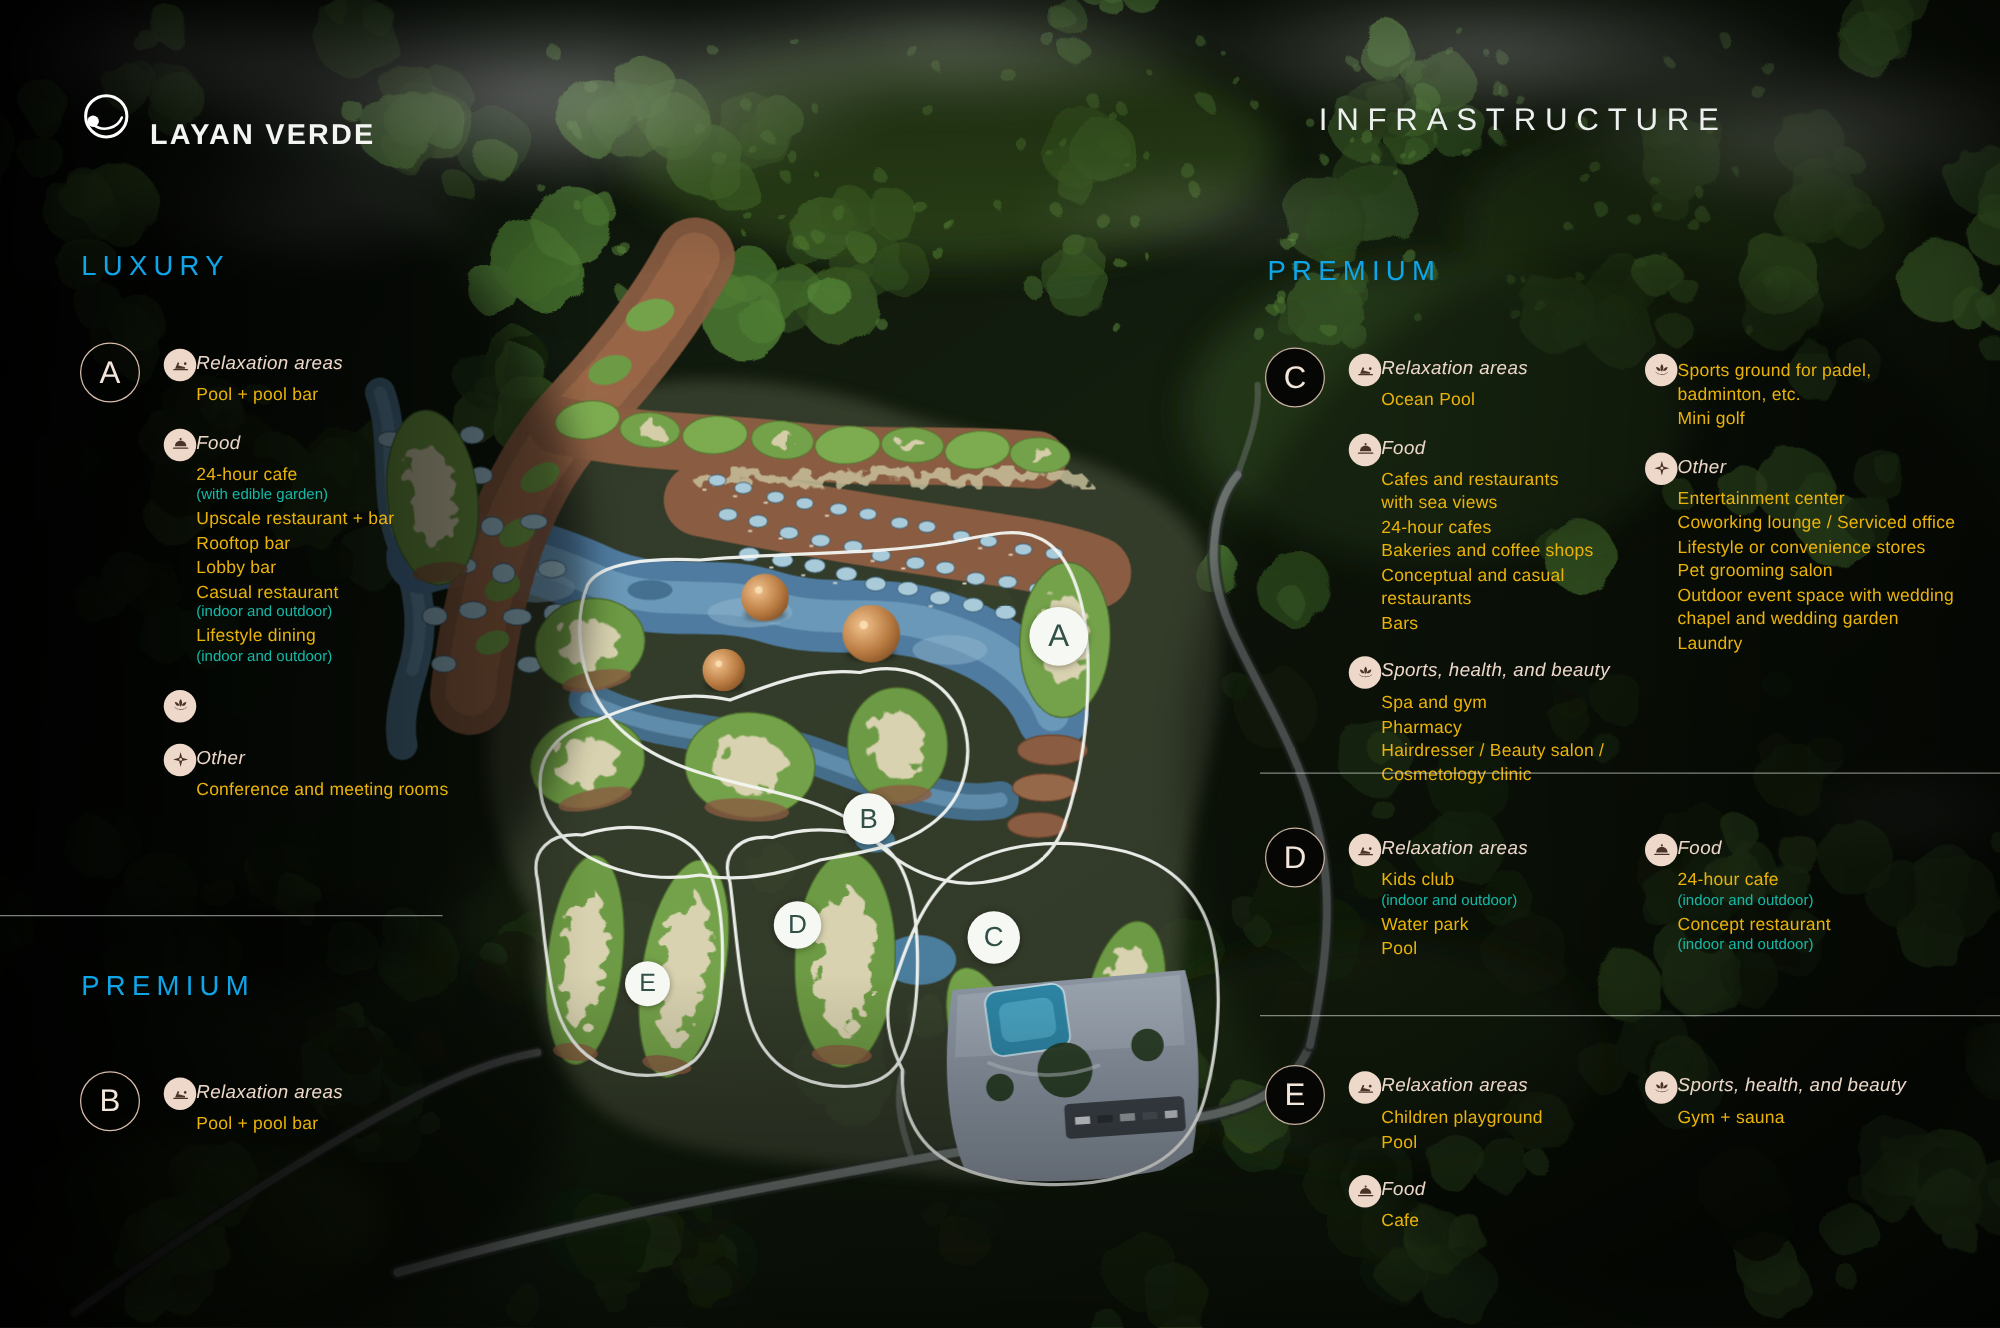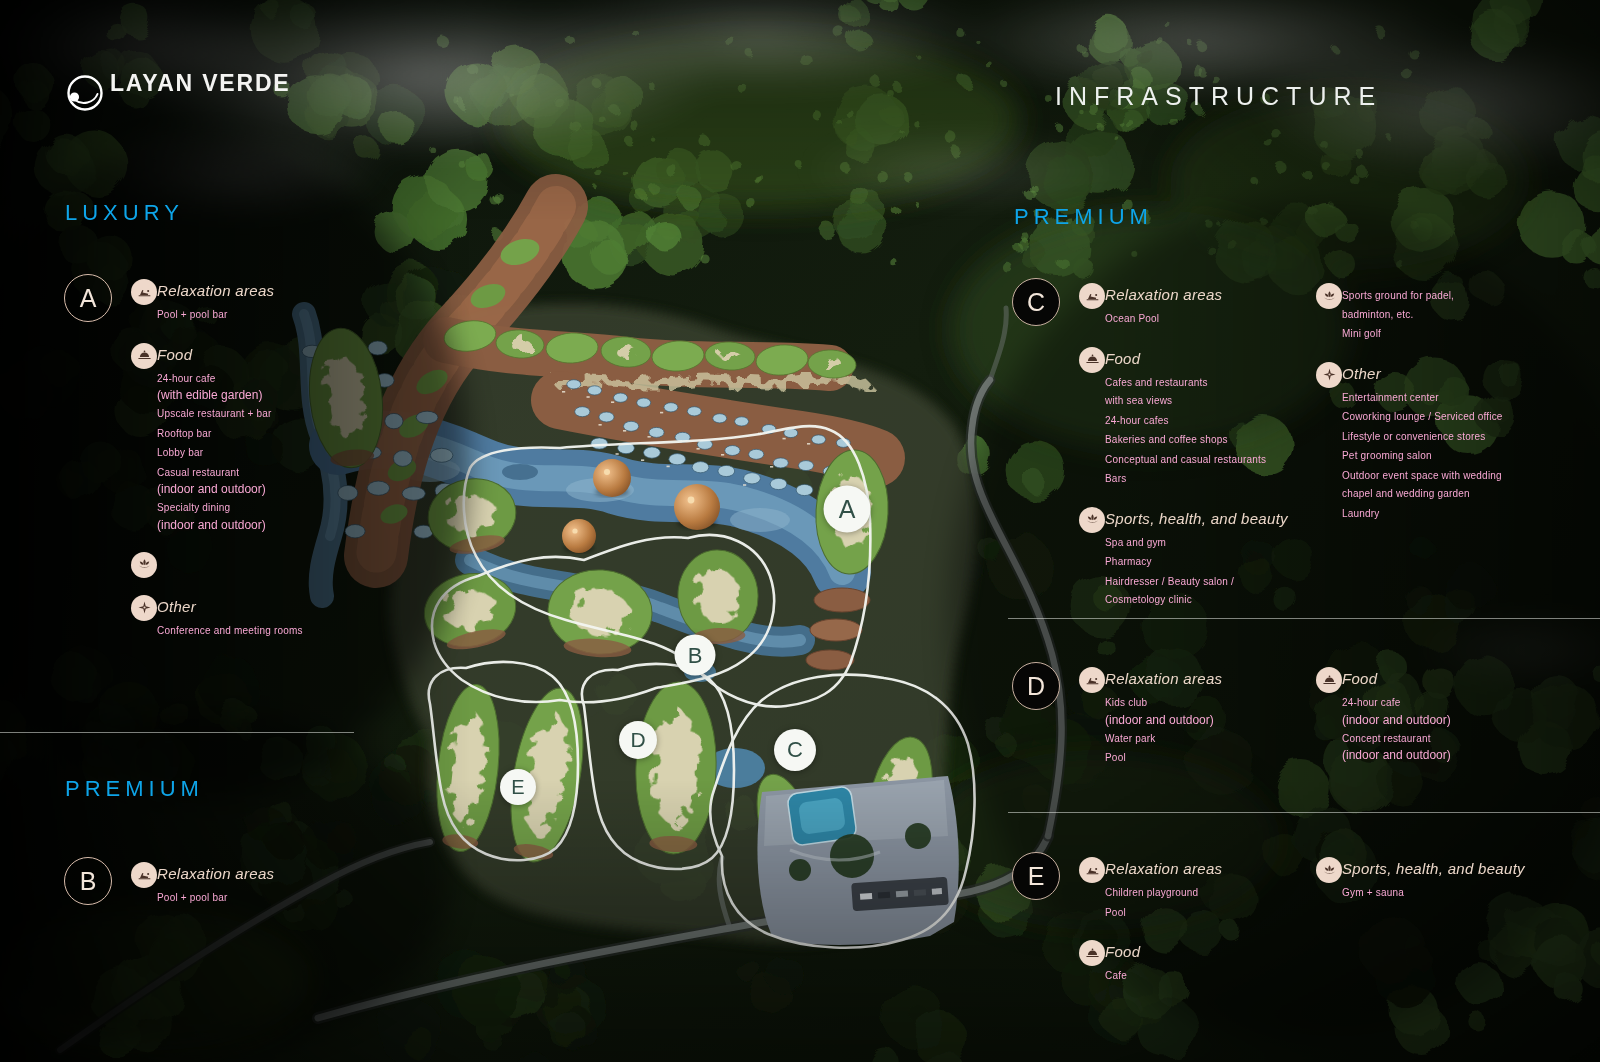--- a/index.html
+++ b/index.html
@@ -3,21 +3,21 @@
 <meta charset="utf-8">
 <style>
   html,body{margin:0;padding:0;background:#090d08;}
   body{width:1600px;height:1062px;overflow:hidden;position:relative;
        font-family:"Liberation Sans", sans-serif;-webkit-font-smoothing:antialiased;}
   #stage{position:absolute;inset:0;width:1600px;height:1062px;}
   #map-svg{position:absolute;left:0;top:0;}
 
   
   .abs{position:absolute;}
-  .logo{left:62px;top:70px;display:flex;align-items:flex-start;gap:2px;}
+  .logo{left:62px;top:70px;display:flex;align-items:flex-end;gap:12px;}
   .logo-text{color:#f4f4f2;font-size:23px;font-weight:600;letter-spacing:1.8px;}
   .page-title{left:1055px;top:82px;color:#edf0ee;font-size:25px;font-weight:500;letter-spacing:7px;}
   .tier-heading{color:#0ea5e9;font-size:22px;font-weight:400;letter-spacing:5px;}
   .h-luxury{left:65px;top:200px;}
   .h-premium-left{left:65px;top:776px;}
   .h-premium-right{left:1014px;top:204px;}
 
   .divider{height:1px;background:rgba(226,229,224,.55);}
   .div-left{left:0;top:732px;width:354px;}
   .div-right1{left:1008px;top:618px;width:592px;}
@@ -38,22 +38,22 @@
   .zcol{margin-left:19px;margin-top:9px;width:225px;}
   .zcol.col2{margin-left:12px;width:280px;}
   .z-a .zcol,.z-b .zcol{width:260px;}
 
   .group{display:flex;margin-bottom:21px;}
   .gicon{width:26px;height:26px;border-radius:50%;background:#eed8ca;flex:none;
     display:flex;align-items:center;justify-content:center;color:#4a3228;margin-top:-4px;}
   .gicon svg{width:15px;height:15px;display:block;}
   .gbody{min-width:0;}
   .glabel{font-style:italic;color:#ecd7c9;font-size:15px;line-height:16px;margin-bottom:7px;letter-spacing:.3px;}
-  .item{font-size:10px;line-height:18.5px;color:#f9a8d4;white-space:pre-line;margin-bottom:1px;letter-spacing:.2px;}
-  .note{font-size:12px;line-height:14px;color:#f9a8d4;margin:-1px 0 3px;}
+  .item{font-size:14px;line-height:18.5px;color:#eab308;white-space:pre-line;margin-bottom:1px;letter-spacing:.2px;}
+  .note{font-size:12px;line-height:14px;color:#14b8a6;margin:-1px 0 3px;}
 
   
   .map-badge{position:absolute;border-radius:50%;background:#f6f8f4;color:#315047;
     display:flex;align-items:center;justify-content:center;font-weight:400;
     box-shadow:0 1px 6px rgba(0,0,0,.35);transform:translate(-50%,-50%);}
   .mb-a{left:847px;top:509px;width:47px;height:47px;font-size:25px;}
   .mb-b{left:695px;top:655px;width:41px;height:41px;font-size:22px;}
   .mb-c{left:795px;top:750px;width:42px;height:42px;font-size:22px;}
   .mb-d{left:638px;top:740px;width:38px;height:38px;font-size:21px;}
   .mb-e{left:518px;top:787px;width:36px;height:36px;font-size:20px;}
@@ -1041,21 +1041,21 @@
           </span>
         <div class="gbody">
           <div class="glabel">Food</div>
           <div class="item">24-hour cafe</div>
           <div class="note">(with edible garden)</div>
           <div class="item">Upscale restaurant + bar</div>
           <div class="item">Rooftop bar</div>
           <div class="item">Lobby bar</div>
           <div class="item">Casual restaurant</div>
           <div class="note">(indoor and outdoor)</div>
-          <div class="item">Specialty dining</div>
+          <div class="item">Lifestyle dining</div>
           <div class="note">(indoor and outdoor)</div>
         </div>
       </div>
       <div class="group">
         <span class="gicon">
             <svg>
               <use href="#i-lotus"></use>
             </svg>
           </span>
       </div>

